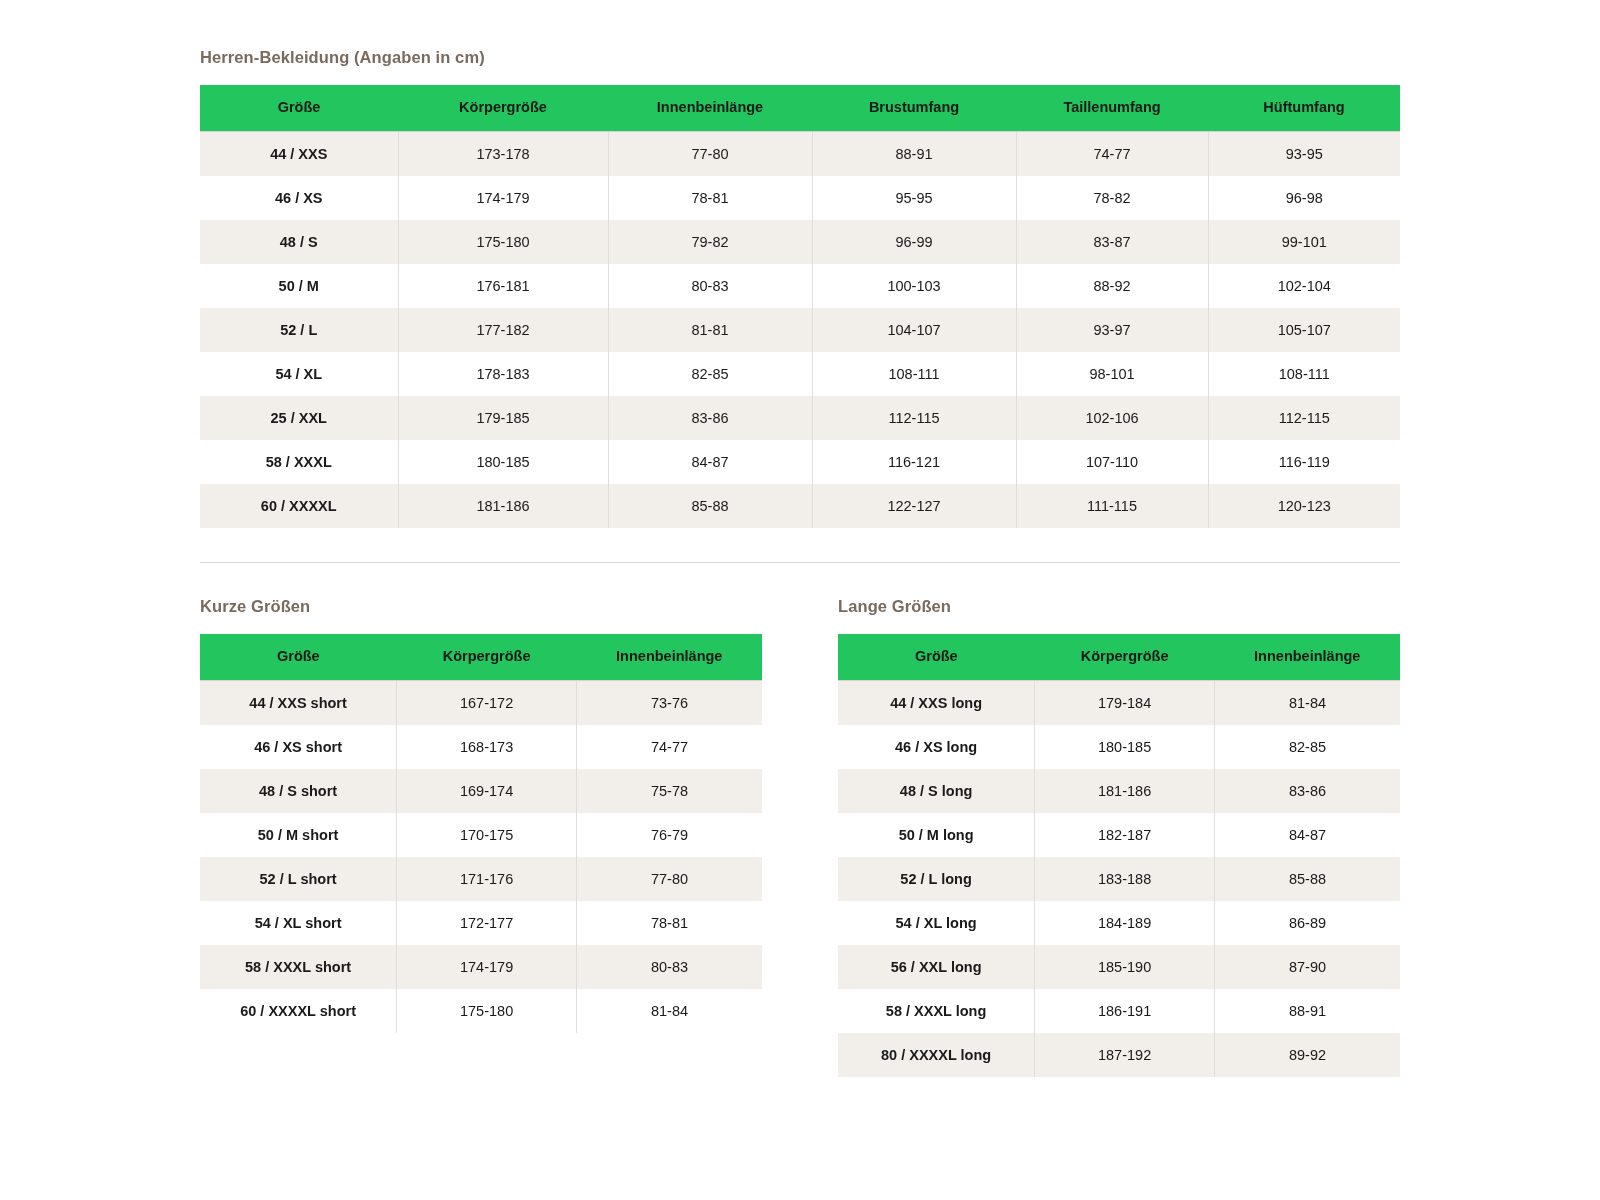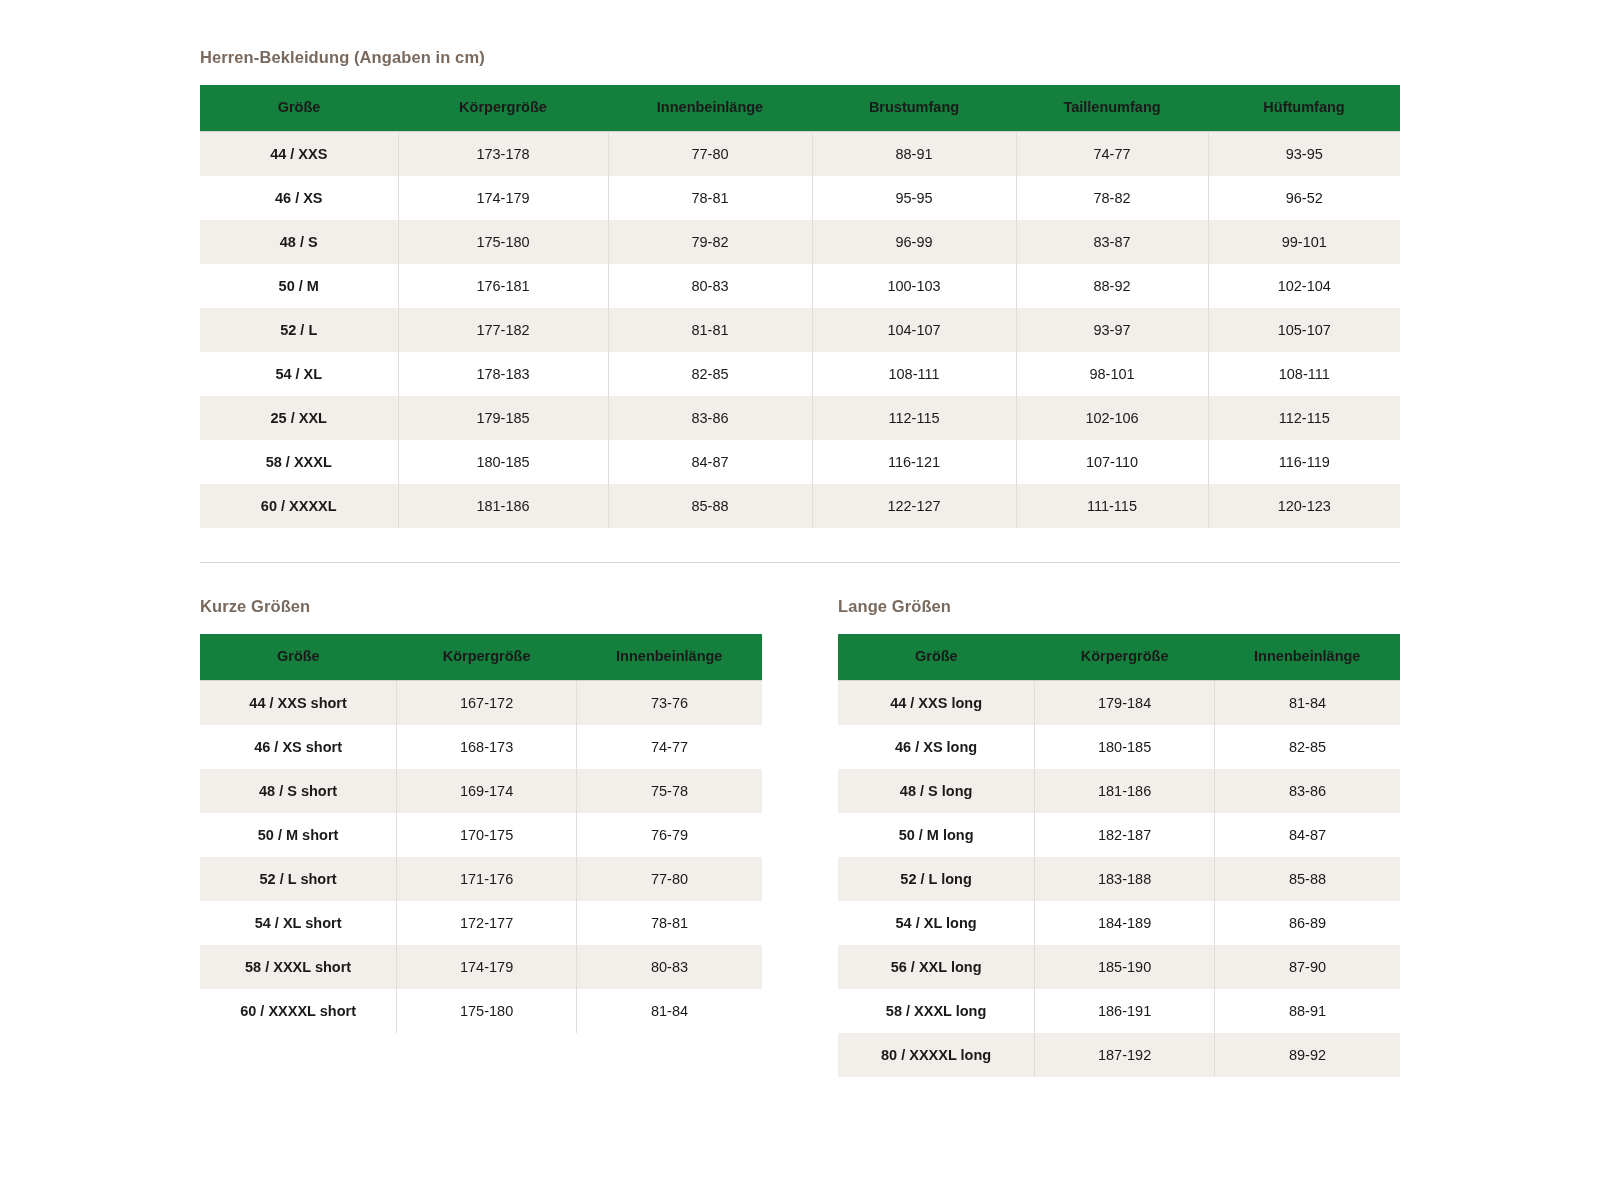--- a/index.html
+++ b/index.html
@@ -33,21 +33,21 @@
     width: 100%;
     table-layout: fixed;
   }
   th {
     font-size: 14.5px;
     font-weight: bold;
     color: #1a1a1a;
     text-align: center;
     padding: 14px 6px 16px 6px;
     border-bottom: 1px solid #d8d2cc;
-    background: #15803d;
+    background: #22c55e;
     white-space: nowrap;
   }
   td {
     font-size: 14.5px;
     text-align: center;
     padding: 14px 6px;
     border-right: 1px solid #e2ddd8;
     color: #1a1a1a;
     white-space: nowrap;
   }
@@ -124,21 +124,21 @@
           <td>88-91</td>
           <td>74-77</td>
           <td>93-95</td>
         </tr>
         <tr>
           <td class="size-cell">46 / XS</td>
           <td>174-179</td>
           <td>78-81</td>
           <td>95-95</td>
           <td>78-82</td>
-          <td>96-52</td>
+          <td>96-98</td>
         </tr>
         <tr>
           <td class="size-cell">48 / S</td>
           <td>175-180</td>
           <td>79-82</td>
           <td>96-99</td>
           <td>83-87</td>
           <td>99-101</td>
         </tr>
         <tr>

